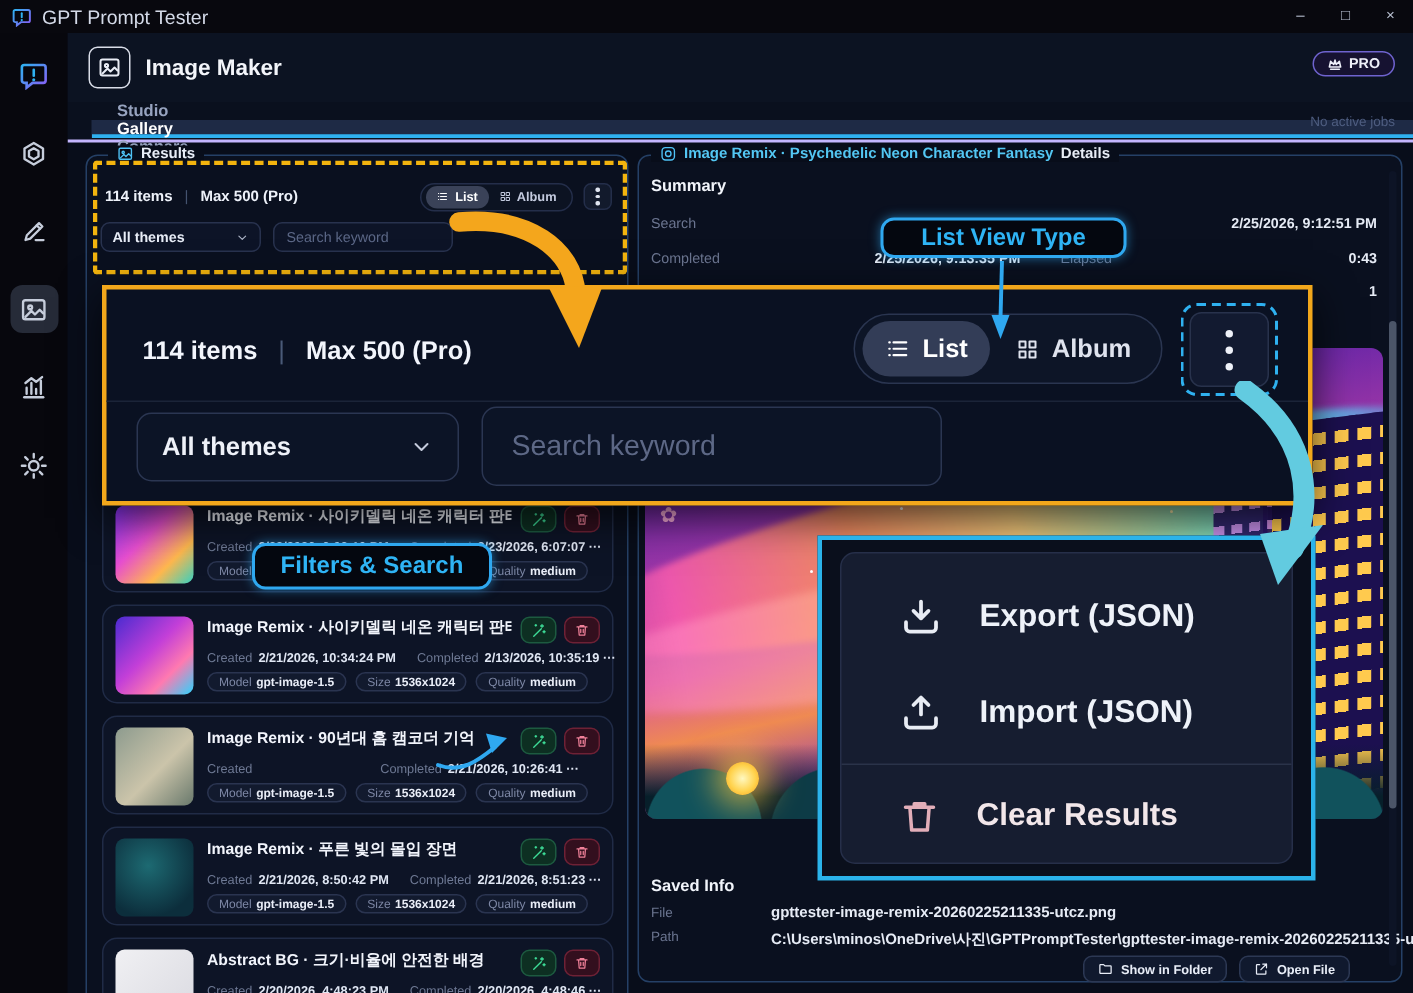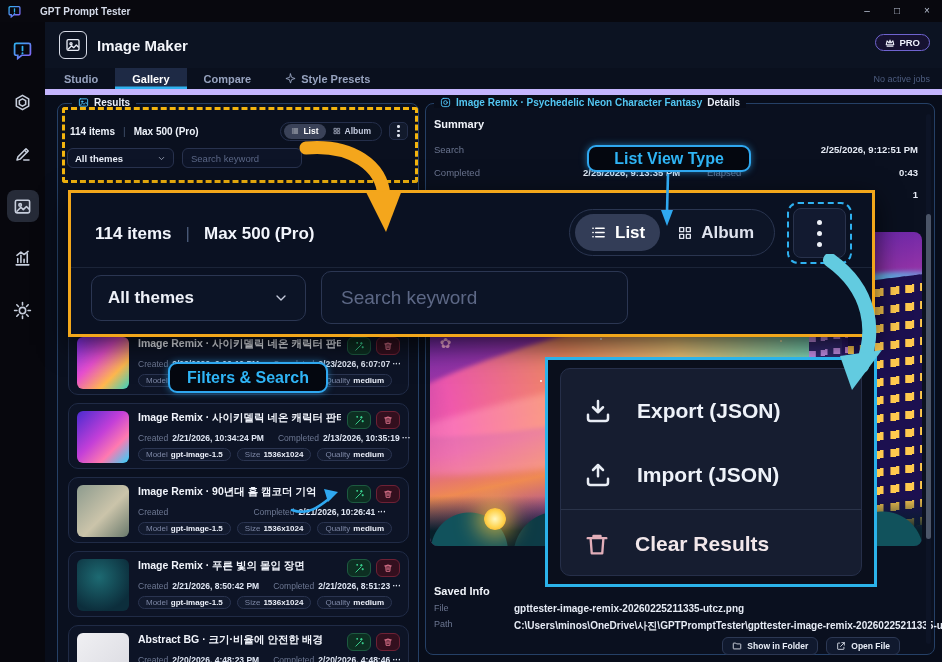--- a/index.html
+++ b/index.html
@@ -6,21 +6,21 @@
   *{box-sizing:border-box;}
   .window{position:relative;width:942px;height:662px;overflow:hidden;
     font-family:"Liberation Sans",sans-serif;background:#080d1a;color:#e8ecf5;}
   svg{display:block;}
   .ic{stroke:currentColor;fill:none;stroke-width:2;stroke-linecap:round;stroke-linejoin:round;}
 
   
   .titlebar{position:absolute;top:0;left:0;right:0;height:22px;background:#08080e;
     display:flex;align-items:center;z-index:3;}
   .tb-logo{margin-left:8px;width:13px;height:13px;}
-  .tb-title{margin-left:19px;font-size:10px;font-weight:bold;color:#d4dae8;}
+  .tb-title{margin-left:7px;font-size:13px;font-weight:normal;color:#d4dae8;}
   .tb-controls{margin-left:auto;display:flex;}
   .tb-btn{width:30px;height:22px;line-height:22px;text-align:center;font-size:10px;color:#b9c1d2;cursor:default;}
 
   
   .sidebar{position:absolute;top:22px;left:0;width:45px;bottom:0;background:#07070d;
     display:flex;flex-direction:column;align-items:center;padding-top:12px;gap:20px;z-index:2;}
   .sb-item{width:32px;height:32px;display:flex;align-items:center;justify-content:center;
     color:#c6cddb;border-radius:8px;}
   .sb-item.active{background:#262b38;}
 
@@ -29,21 +29,21 @@
   .header{position:relative;height:46px;background:#0c1322;display:flex;align-items:center;padding-left:14px;}
   .hd-iconbox{width:28px;height:28px;border:1.6px solid #d9dde8;border-radius:6px;
     display:flex;align-items:center;justify-content:center;color:#e8ecf5;}
   .hd-text{margin-left:10px;}
   .hd-title{font-size:15px;font-weight:bold;color:#f3f5fa;line-height:17px;}
   .hd-sub{font-size:10px;color:#8a93ad;margin-top:1px;}
   .pro-badge{position:absolute;right:12px;top:12px;display:flex;align-items:center;gap:4px;
     border:1px solid #6f63cf;background:#161231;border-radius:9px;padding:2px 9px;
     font-size:9.5px;font-weight:bold;color:#eef0fa;}
   .tabbar{position:relative;height:27px;background:#0a101e;display:flex;align-items:stretch;
-    padding-left:2px;border-bottom:6px solid #c4b5fd;}
+    padding-left:16px;border-bottom:2px solid #c4b5fd;flex-direction:column;}
   .tab{display:flex;align-items:center;gap:5px;padding:0 17px;font-size:11px;font-weight:bold;
     color:#97a3bf;cursor:default;}
   .tab.active{background:#1e2a45;color:#ffffff;box-shadow:inset 0 -2.5px 0 #2fb1f0;}
   .tab-status{position:absolute;right:12px;top:0;height:100%;display:flex;align-items:center;
     font-size:9px;color:#4e5d80;}
 
   
   .panel{position:absolute;border:1px solid #254066;border-radius:8px;background:#0a101f;}
   .panel-left{left:57px;top:103px;width:362px;bottom:-10px;}
   .panel-right{left:425px;top:103px;right:7px;bottom:7px;}
@@ -177,21 +177,21 @@
   .sel-l svg{margin-left:auto;color:#c5cbdc;}
   .inp-l{position:absolute;left:250px;top:78px;width:307px;height:53px;border:1.5px solid #2b3652;
     border-radius:10px;background:#0c1426;color:#c7cede;font-size:19px;padding:0 19px;outline:none;
     font-family:"Liberation Sans",sans-serif;}
   .inp-l::placeholder{color:#5d6886;}
 
   .menu-box{position:absolute;left:545px;top:357px;width:332px;height:230px;background:#0a0f1c;
     border:3px solid #2bb3ea;z-index:11;}
   .menu{position:absolute;left:12px;right:12px;top:8px;bottom:8px;background:#161d30;
     border:1px solid #262f49;border-radius:10px;padding-top:10px;}
-  .mi{display:flex;align-items:center;gap:24px;height:64px;padding-left:22px;font-size:21px;
+  .mi{display:flex;align-items:center;gap:24px;height:64px;padding-left:38px;font-size:21px;
     font-weight:bold;color:#eef2f9;cursor:default;}
   .mi .mi-ic{color:#e8ecf4;}
   .mi.danger{color:#f2e7ea;}
   .mi.danger .mi-ic{color:#e2aeb9;}
   .menu-div{height:1px;background:#2a3349;margin:2px 0;}
 
   .callout{position:absolute;background:#04070f;border:2px solid #2fa8f0;border-radius:9px;
     box-shadow:0 0 7px rgba(47,168,240,.6);display:flex;align-items:center;justify-content:center;
     font-weight:bold;color:#2fb4f5;z-index:12;}
   .co-list{left:587px;top:145px;width:164px;height:27px;font-size:16px;}

